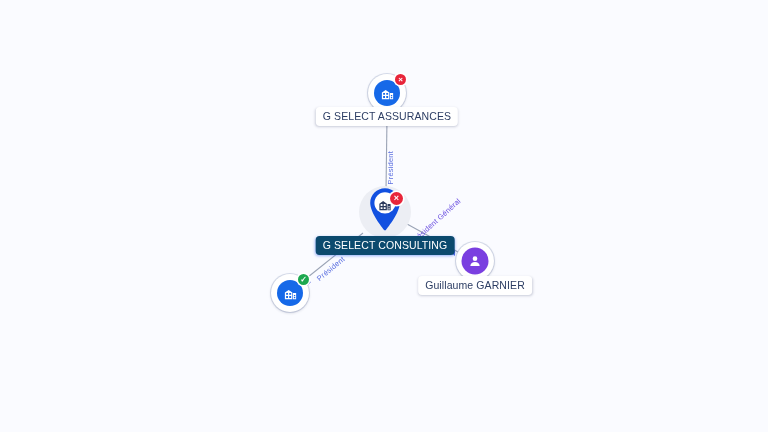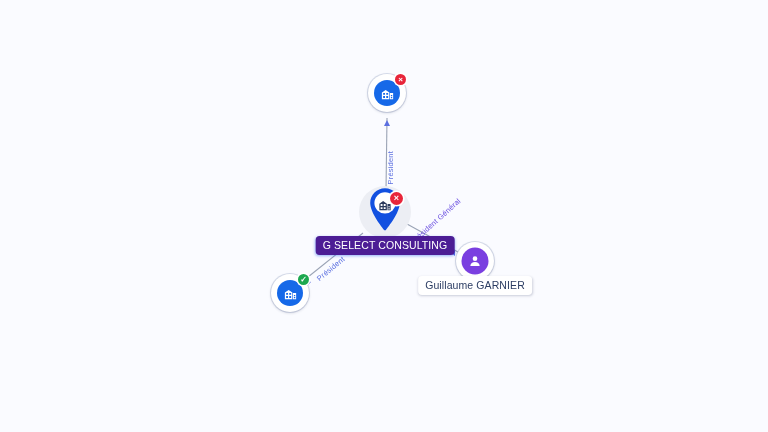--- a/index.html
+++ b/index.html
@@ -138,21 +138,21 @@
     padding: 3px 7px 4px 7px;
     font-size: 10.5px;
     letter-spacing: 0.1px;
   }
   .node-label.plain {
     background: #ffffff;
     color: #2c3d63;
     box-shadow: 0 1px 2.5px rgba(30,40,80,0.22);
   }
   .node-label.selected {
-    background: #4c1d95;
+    background: #0c4a6e;
     color: #ffffff;
     box-shadow: 0 1px 3px rgba(26,87,240,0.45);
   }
 
   
   .edge-label {
     position: absolute;
     white-space: nowrap;
     font-size: 7.5px;
     color: #5b6fe0;
@@ -190,20 +190,21 @@
       <div class="halo"></div>
       <div class="co-disc">
         <svg width="15" height="15" viewBox="0 0 24 24" aria-hidden="true">
           <path fill="#ffffff" d="M3 21V10.5l6-4.2 6 4.2V21H3zm2-2h3v-3H5v3zm5 0h3v-3h-3v3zM5 14h3v-3H5v3zm5 0h3v-3h-3v3z"></path>
           <path fill="#ffffff" d="M16 21V11h5v10h-5zm1.4-1.4h2.2v-1.9h-2.2v1.9zm0-3.3h2.2v-1.9h-2.2v1.9z"></path>
         </svg>
       </div>
       <div class="badge badge-error sm" style="right:3px; top:3px;">×</div>
     </div>
   </div>
+  <div class="node-label plain" style="left:387px; top:107px;">G SELECT ASSURANCES</div>
 
   <div class="node pin-node" style="left:385px; top:212px;">
     <div class="node-hit" style="left:0px; top:0px; width:56px; height:56px;">
       <div class="pin-halo"></div>
       <div class="pin-shape">
         <svg width="36" height="46" viewBox="0 0 36 46" aria-hidden="true">
           <path fill="#1250e0" d="M18 1.5C9.8 1.5 3.2 8.1 3.2 16.3c0 9.6 11.6 24 14 27.1.4.5 1.2.5 1.6 0 2.4-3.1 14-17.5 14-27.1C32.8 8.1 26.2 1.5 18 1.5z"></path>
           <circle cx="18" cy="16.2" r="10.6" fill="#ffffff"></circle>
         </svg>
       </div>

